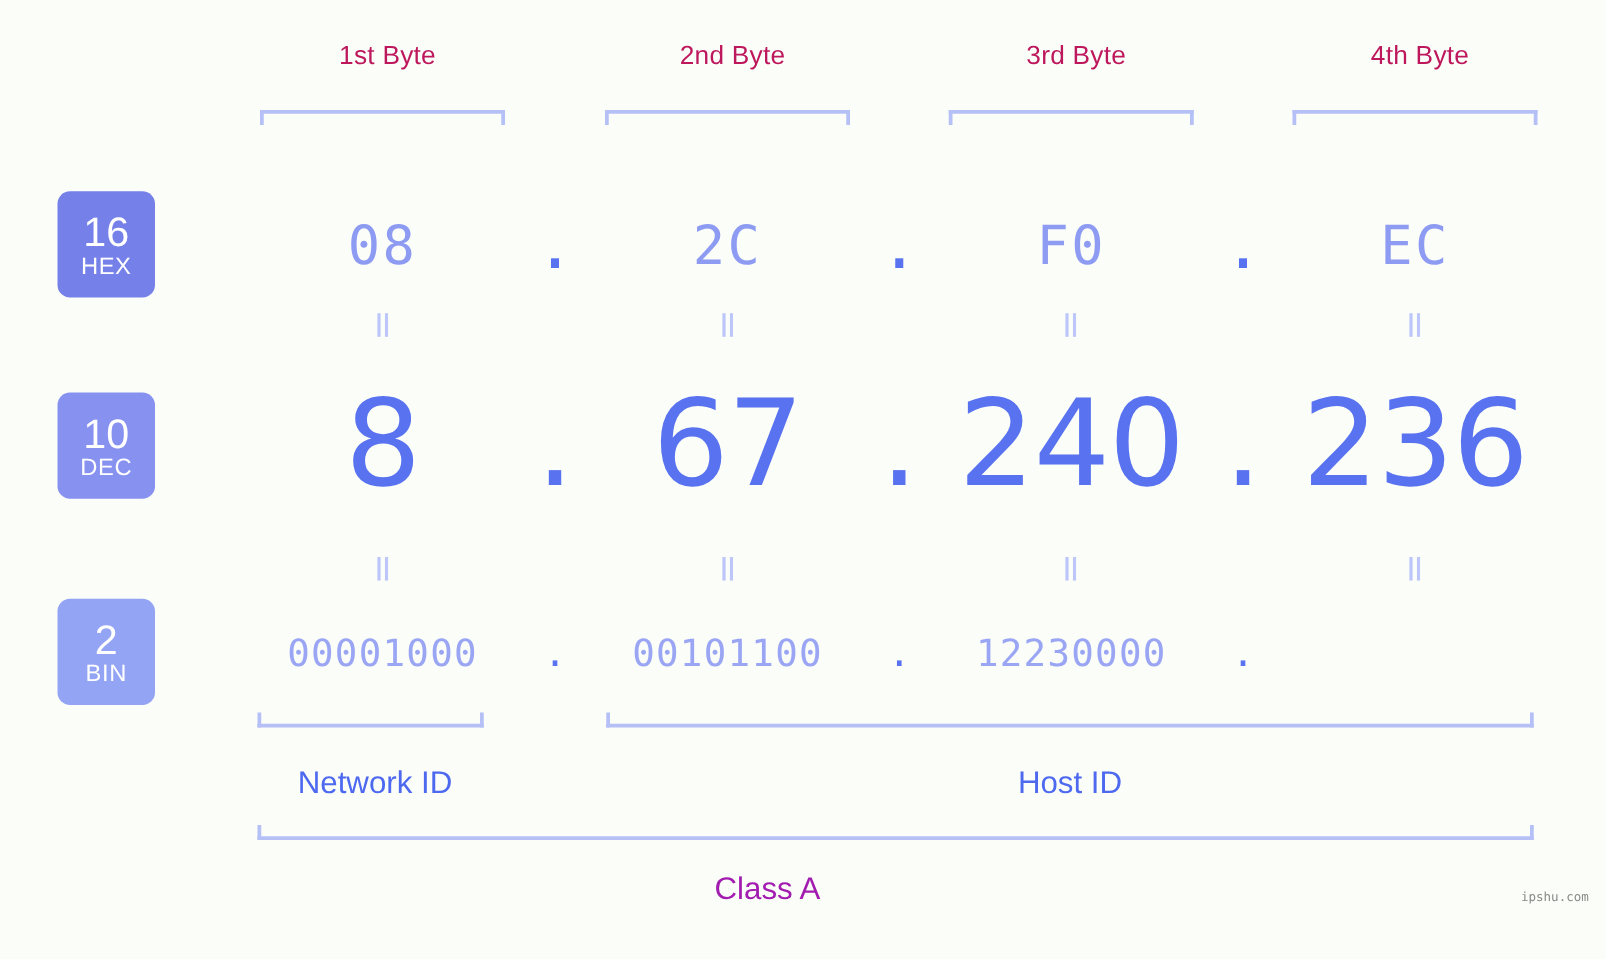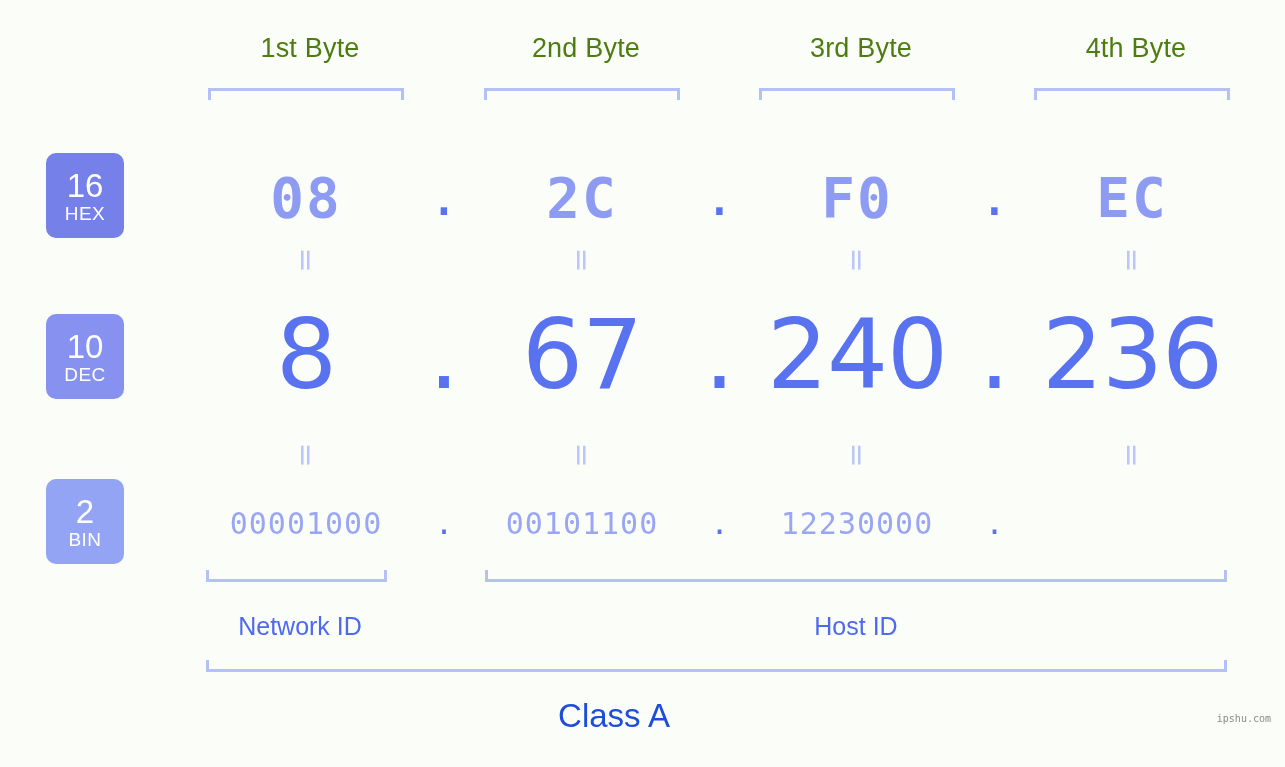--- a/index.html
+++ b/index.html
@@ -19,22 +19,22 @@
     width: 1285px;
     height: 767px;
   }
 
   
   .byte-head {
     position: absolute;
     top: 33px;
     width: 240px;
     text-align: center;
-    font-size: 27px;
-    color: #4d7c0f;
+    font-size: 21px;
+    color: #be185d;
     font-family: "Liberation Sans", sans-serif;
     letter-spacing: 0.2px;
     white-space: nowrap;
   }
 
   
   .bracket-down {
     position: absolute;
     border-top: 3px solid #b5c0f7;
     border-left: 3px solid #b5c0f7;
@@ -92,24 +92,23 @@
   }
   .dot {
     text-align: center;
     white-space: nowrap;
   }
 
   
   #row-hex { top: 152px; height: 90px; }
   #row-hex .cell {
     font-family: "DejaVu Sans Mono", monospace;
-    font-size: 56px;
+    font-size: 43px;
     color: #8d9bf2;
     letter-spacing: 2px;
-    font-weight: bold;
   }
   #row-hex .dot {
     font-family: "DejaVu Sans Mono", monospace;
     font-size: 52px;
     color: #5872f0;
   }
 
   
   #row-dec { top: 295px; height: 120px; }
   #row-dec .cell {
@@ -159,22 +158,22 @@
     white-space: nowrap;
     font-family: "Liberation Sans", sans-serif;
   }
 
   .class-label {
     position: absolute;
     top: 697px;
     width: 1228px;
     left: 0;
     text-align: center;
-    font-size: 33px;
-    color: #1d4ed8;
+    font-size: 25px;
+    color: #a21caf;
     font-family: "Liberation Sans", sans-serif;
   }
 
   .watermark {
     position: absolute;
     right: 14px;
     top: 713px;
     font-family: "DejaVu Sans Mono", monospace;
     font-size: 10px;
     color: #8a8a8a;

